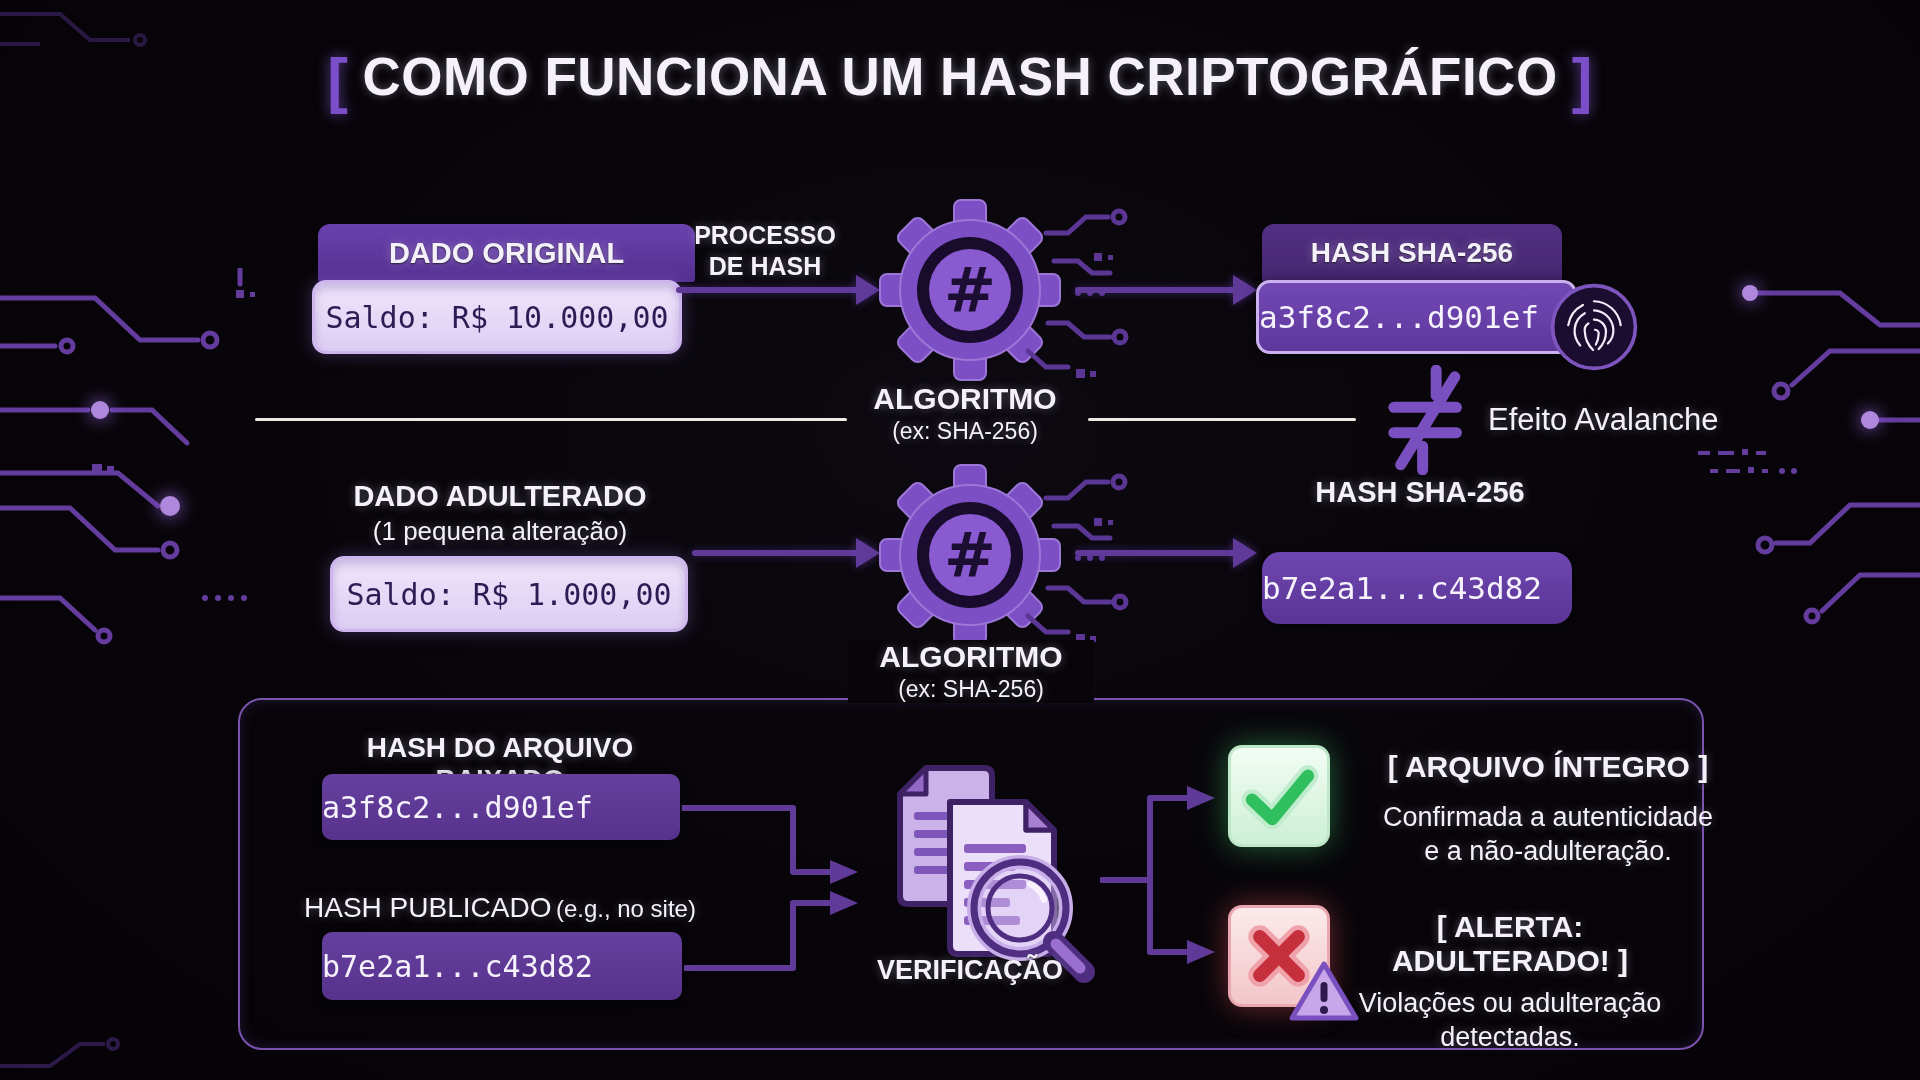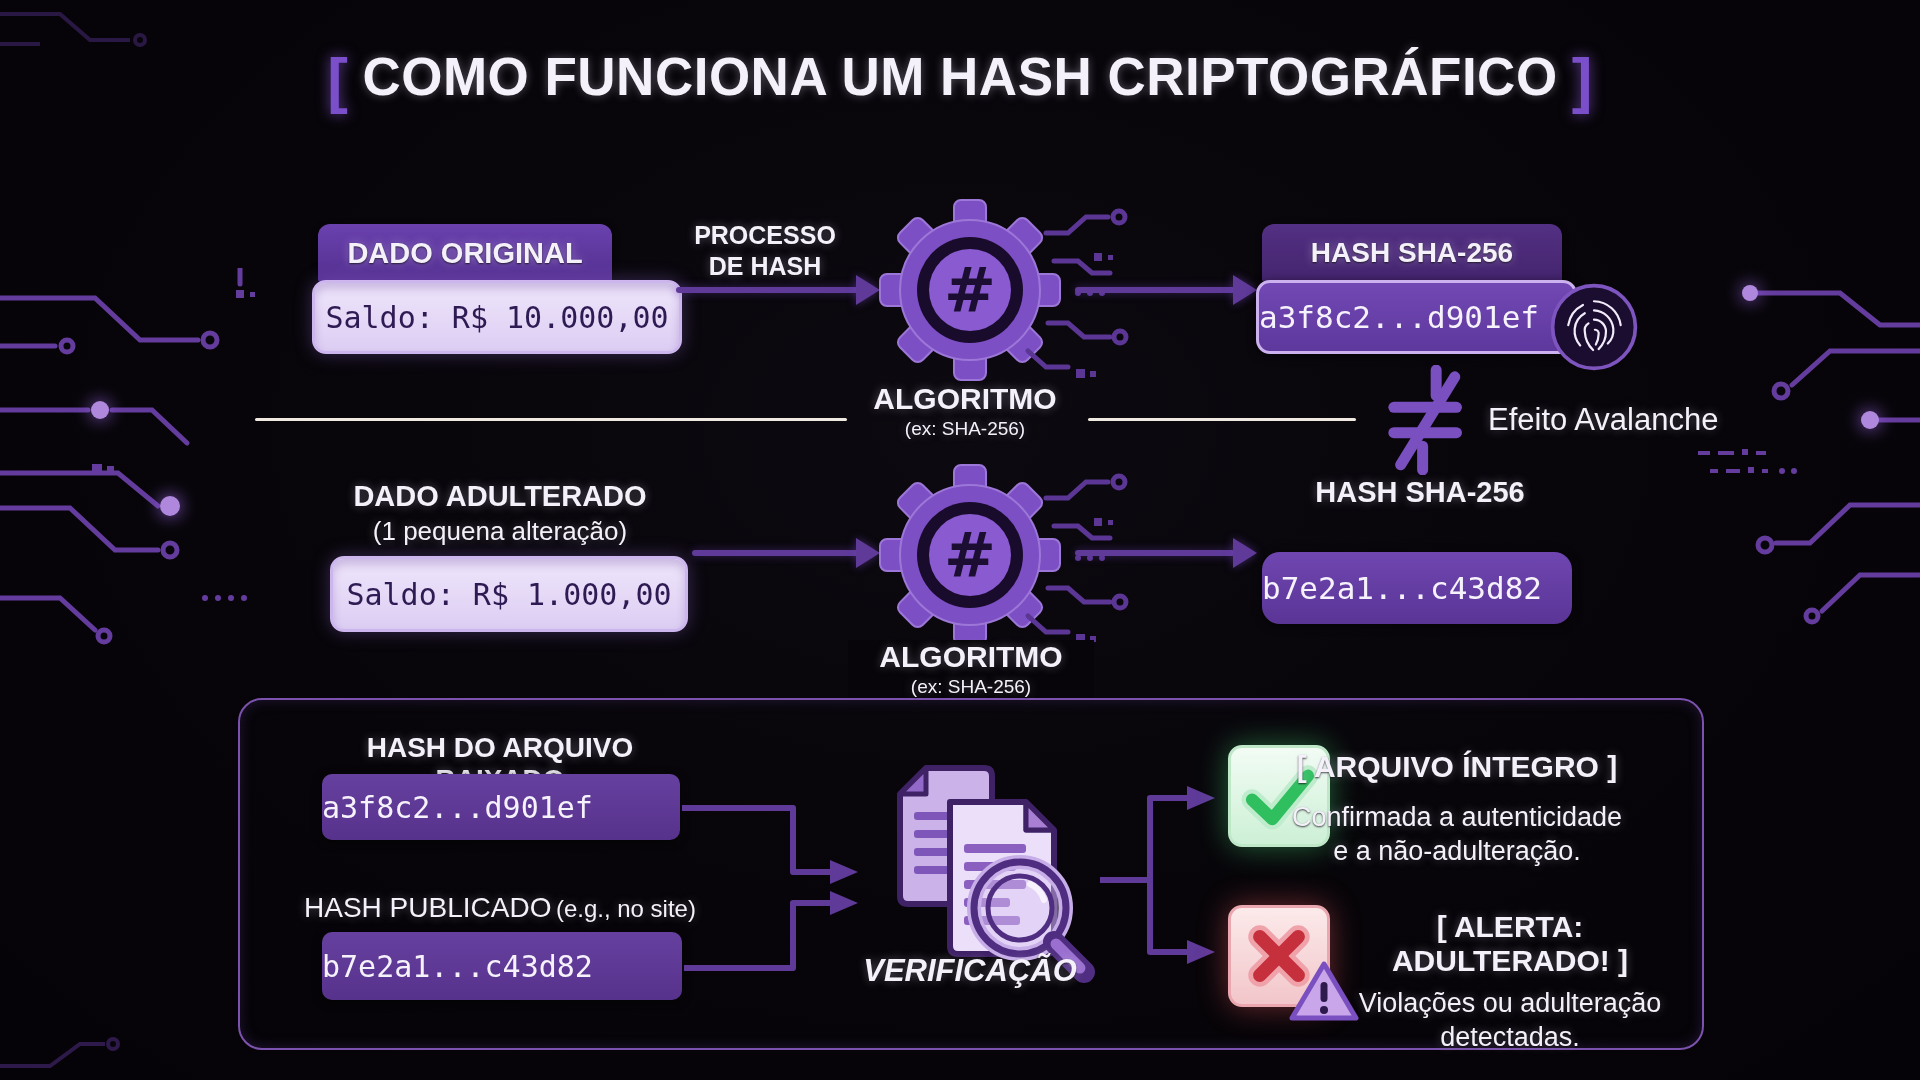--- a/index.html
+++ b/index.html
@@ -32,21 +32,21 @@
     box-shadow:0 2px 10px rgba(0,0,0,.55);}
   .hash-box.noborder{border:none;border-radius:18px;background:linear-gradient(#6f46b0,#5a3596);}
   .hash-box.small{border:none;border-radius:10px;background:linear-gradient(#66409f,#57328c);font-size:30px;}
 
   
   .h-line{height:6px;background:#5f3a99;border-radius:3px;box-shadow:0 0 8px rgba(120,70,200,.4);}
   .arr-head{width:0;height:0;border-top:15px solid transparent;border-bottom:15px solid transparent;border-left:24px solid #5f3a99;filter:drop-shadow(0 0 4px rgba(120,70,200,.5));}
   .w-line{height:3px;background:#efe9e2;border-radius:2px;}
 
   .big-label{font-weight:bold;font-size:30px;}
-  .sub-label{font-size:19px;}
+  .sub-label{font-size:23px;}
 
   
   .panel{border:2px solid #7b52ad;border-radius:24px;box-shadow:0 0 14px rgba(110,70,180,.25) inset;}
   .mask-bg{background:#070509;}
 
   
   .result-square{border-radius:14px;}
   .result-square.ok{background:linear-gradient(#f2fcf4,#cdf0d6);border:3px solid #bfe8c8;box-shadow:0 0 30px rgba(70,210,120,.45);}
   .result-square.bad{background:linear-gradient(#fceaea,#f2c6ca);border:3px solid #eba7b0;box-shadow:0 0 30px rgba(235,90,100,.45);}
 
@@ -130,21 +130,21 @@
     <g stroke="#55318c" stroke-width="4" fill="none">
       <path d="M0 36 H50 L80 14 H105"></path>
         <circle cx="113" cy="14" r="5" fill="#0a060d"></circle>
     </g>
   </svg>
 
   <div class="abs title ctr glow">
     <span class="bracket">[</span><span>COMO FUNCIONA UM HASH CRIPTOGRÁFICO</span><span class="bracket">]</span>
   </div>
 
-  <div class="abs hdr-box glow" style="left:318px;top:224px;width:294px;height:58px;">
+  <div class="abs hdr-box glow" style="left:318px;top:224px;width:377px;height:58px;">
     <span>DADO ORIGINAL</span>
   </div>
   <div class="abs light-box" style="left:312px;top:280px;width:364px;height:68px;">
     <span>Saldo: R$ 10.000,00</span>
   </div>
 
   <div class="abs ctr glow" style="left:665px;top:220px;width:200px;font-size:25px;font-weight:bold;line-height:31px;">
     <div>PROCESSO</div>
     <div>DE HASH</div>
   </div>
@@ -341,42 +341,42 @@
     </g>
     <circle cx="152" cy="158" r="46" fill="#d9c6f2" fill-opacity=".45" stroke="#c7aee8" stroke-width="14"></circle>
     <circle cx="152" cy="158" r="46" fill="none" stroke="#4f2d80" stroke-width="7"></circle>
     <circle cx="152" cy="158" r="32" fill="#b globalization" fill-opacity="0"></circle>
     <circle cx="152" cy="158" r="32" fill="none" stroke="#4f2d80" stroke-width="5"></circle>
     <path d="M162 134 a26 26 0 0 1 14 16" stroke="#f7f2fd" stroke-width="6" fill="none" stroke-linecap="round"></path>
     <line x1="186" y1="192" x2="216" y2="222" stroke="#4f2d80" stroke-width="22" stroke-linecap="round"></line>
     <line x1="188" y1="194" x2="212" y2="218" stroke="#9a6fd0" stroke-width="11" stroke-linecap="round"></line>
   </svg>
 
-  <div class="abs ctr glow" style="left:820px;top:952px;width:300px;font-size:31px;font-weight:bold;line-height:37px;z-index:2;font-style:italic;">
+  <div class="abs ctr glow" style="left:820px;top:952px;width:300px;font-size:27px;font-weight:bold;line-height:37px;z-index:2;">
     <div>VERIFICAÇÃO</div>
   </div>
 
   <svg class="abs" style="left:1095px;top:770px;z-index:2;" width="135" height="200" viewBox="0 0 135 200">
     <g stroke="#5f3a99" stroke-width="6" fill="none" stroke-linejoin="round">
       <path d="M5 110 H55 V28 H92"></path>
       <path d="M55 110 V182 H92"></path>
     </g>
     <g fill="#5f3a99">
       <path d="M92 16 L120 28 L92 40 Z"></path>
       <path d="M92 170 L120 182 L92 194 Z"></path>
     </g>
   </svg>
 
   <div class="abs result-square ok" style="left:1228px;top:745px;width:96px;height:96px;z-index:2;">
     <svg width="96" height="96" viewBox="0 0 100 100">
       <path d="M22 54 L43 74 L80 29" stroke="#bfeccc" stroke-width="22" fill="none" stroke-linecap="round" stroke-linejoin="round"></path>
       <path d="M22 54 L43 74 L80 29" stroke="#2fbf5f" stroke-width="13" fill="none" stroke-linecap="round" stroke-linejoin="round"></path>
     </svg>
   </div>
-  <div class="abs ctr glow" style="left:1282px;top:750px;width:350px;z-index:2;">
+  <div class="abs ctr glow" style="left:1330px;top:750px;width:350px;z-index:2;padding-left:43px;">
     <div style="font-size:30px;font-weight:bold;">[ ARQUIVO ÍNTEGRO ]</div>
     <div style="font-size:27px;margin-top:16px;line-height:34px;">
       <div>Confirmada a autenticidade</div>
       <div>e a não-adulteração.</div>
     </div>
   </div>
 
   <div class="abs result-square bad" style="left:1228px;top:905px;width:96px;height:96px;z-index:2;">
     <svg width="96" height="96" viewBox="0 0 100 100">
       <g stroke="#f0a2aa" stroke-width="24" stroke-linecap="round">

